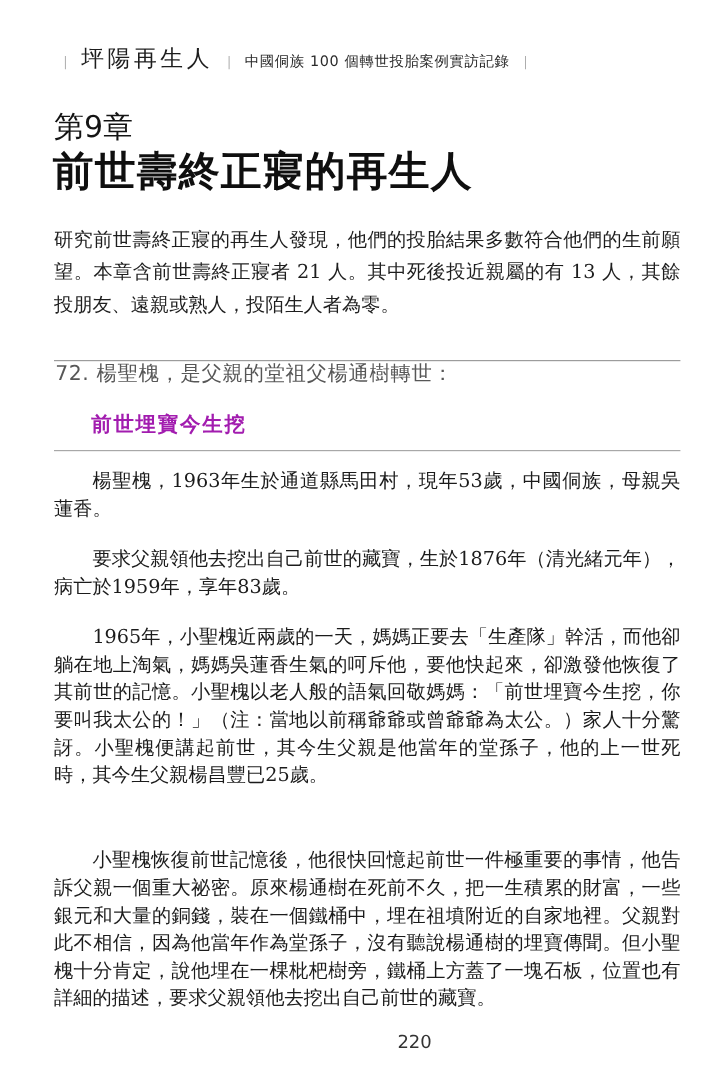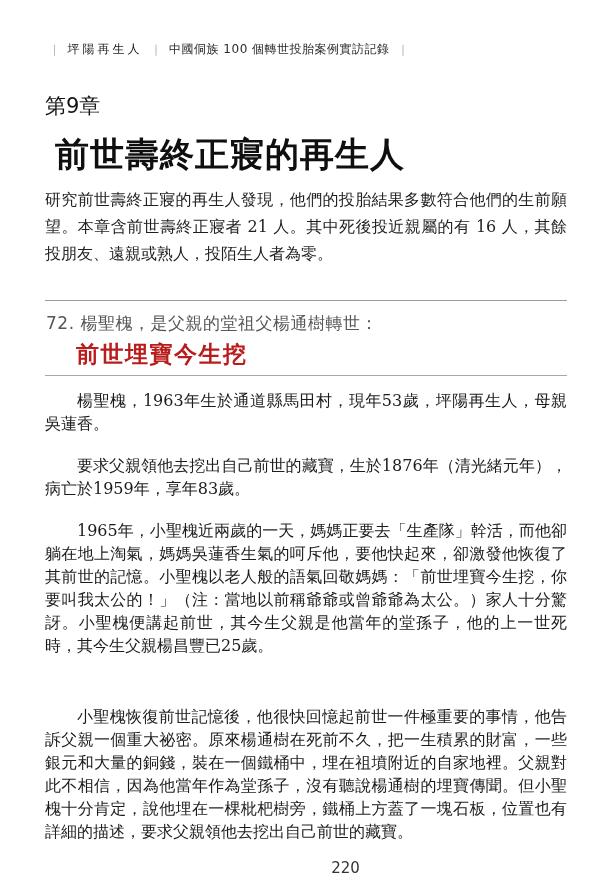--- a/index.html
+++ b/index.html
@@ -30,39 +30,39 @@
     color: #2a2a2a;
   }
   .running-header .bar {
     color: #9a9a9a;
     font-family: "Liberation Sans", sans-serif;
     font-size: 11px;
     margin: 0 4px;
   }
   .running-header .book-title {
     font-family: "DejaVu Serif", "Liberation Serif", serif;
-    font-size: 12px;
+    font-size: 19px;
     letter-spacing: 3px;
     color: #1d1d1d;
   }
   .running-header .book-subtitle {
     font-family: "DejaVu Sans", "Liberation Sans", sans-serif;
     font-size: 12px;
     color: #2a2a2a;
     letter-spacing: 0.5px;
     text-align: right;
   }
 
   
   .chapter-number {
     position: absolute;
     top: 93px;
     left: 45px;
     font-family: "DejaVu Sans", "Liberation Sans", sans-serif;
-    font-size: 21px;
+    font-size: 25px;
     line-height: 26px;
     color: #141414;
     text-align: center;
   }
   .chapter-title {
     position: absolute;
     top: 121px;
     left: 44px;
     font-family: "DejaVu Serif", "Liberation Serif", serif;
     font-size: 34px;
@@ -92,38 +92,38 @@
     width: 522px;
     height: 0;
     border-top: 1px solid #9c9c9c;
   }
   .rule-top { top: 300px; }
   .rule-bottom { top: 375px; border-top-color: #a8a8a8; }
 
   
   .case-heading {
     position: absolute;
-    top: 311px;
+    top: 300px;
     left: 46px;
     font-family: "DejaVu Sans", "Liberation Sans", sans-serif;
     font-size: 17px;
     line-height: 24px;
     color: #575757;
     letter-spacing: 0.5px;
   }
   .case-subtitle {
     position: absolute;
     top: 339px;
     left: 76px;
     font-family: "DejaVu Sans", "Liberation Sans", sans-serif;
-    font-size: 23px;
+    font-size: 17px;
     line-height: 30px;
     font-weight: bold;
     letter-spacing: 1.5px;
-    color: #b91c1c;
+    color: #a21caf;
   }
 
   
   .body-text {
     position: absolute;
     top: 389px;
     left: 45px;
     width: 522px;
     font-size: 16px;
     line-height: 23px;
@@ -157,33 +157,33 @@
 
   <div class="running-header">
     <span class="bar">｜</span>
     <span class="book-title">坪陽再生人</span>
     <span class="bar">｜</span>
     <span class="book-subtitle">中國侗族 100 個轉世投胎案例實訪記錄</span>
     <span class="bar">｜</span>
   </div>
 
   <div class="chapter-number">第9章</div>
-  <h1 class="chapter-title" style="margin:11px">前世壽終正寢的再生人</h1>
+  <h1 class="chapter-title" style="margin:0">前世壽終正寢的再生人</h1>
 
-  <div class="chapter-intro">研究前世壽終正寢的再生人發現，他們的投胎結果多數符合他們的生前願望。本章含前世壽終正寢者 21 人。其中死後投近親屬的有 16 人，其餘投朋友、遠親或熟人，投陌生人者為零。</div>
+  <div class="chapter-intro">研究前世壽終正寢的再生人發現，他們的投胎結果多數符合他們的生前願望。本章含前世壽終正寢者 21 人。其中死後投近親屬的有 13 人，其餘投朋友、遠親或熟人，投陌生人者為零。</div>
 
   <div class="rule rule-top"></div>
 
   <div class="case-heading">72. 楊聖槐，是父親的堂祖父楊通樹轉世：</div>
   <div class="case-subtitle">前世埋寶今生挖</div>
 
   <div class="rule rule-bottom"></div>
 
   <div class="body-text">
-    <p>楊聖槐，1963年生於通道縣馬田村，現年53歲，坪陽再生人，母親吳蓮香。</p>
+    <p>楊聖槐，1963年生於通道縣馬田村，現年53歲，中國侗族，母親吳蓮香。</p>
     <p>要求父親領他去挖出自己前世的藏寶，生於1876年（清光緒元年），病亡於1959年，享年83歲。</p>
     <p>1965年，小聖槐近兩歲的一天，媽媽正要去「生產隊」幹活，而他卻躺在地上淘氣，媽媽吳蓮香生氣的呵斥他，要他快起來，卻激發他恢復了其前世的記憶。小聖槐以老人般的語氣回敬媽媽：「前世埋寶今生挖，你要叫我太公的！」（注：當地以前稱爺爺或曾爺爺為太公。）家人十分驚訝。小聖槐便講起前世，其今生父親是他當年的堂孫子，他的上一世死時，其今生父親楊昌豐已25歲。</p>
     <p>小聖槐恢復前世記憶後，他很快回憶起前世一件極重要的事情，他告訴父親一個重大祕密。原來楊通樹在死前不久，把一生積累的財富，一些銀元和大量的銅錢，裝在一個鐵桶中，埋在祖墳附近的自家地裡。父親對此不相信，因為他當年作為堂孫子，沒有聽說楊通樹的埋寶傳聞。但小聖槐十分肯定，說他埋在一棵枇杷樹旁，鐵桶上方蓋了一塊石板，位置也有詳細的描述，要求父親領他去挖出自己前世的藏寶。</p>
 
   </div>
 
   <div class="page-number">220</div>
 
 </div>
 

